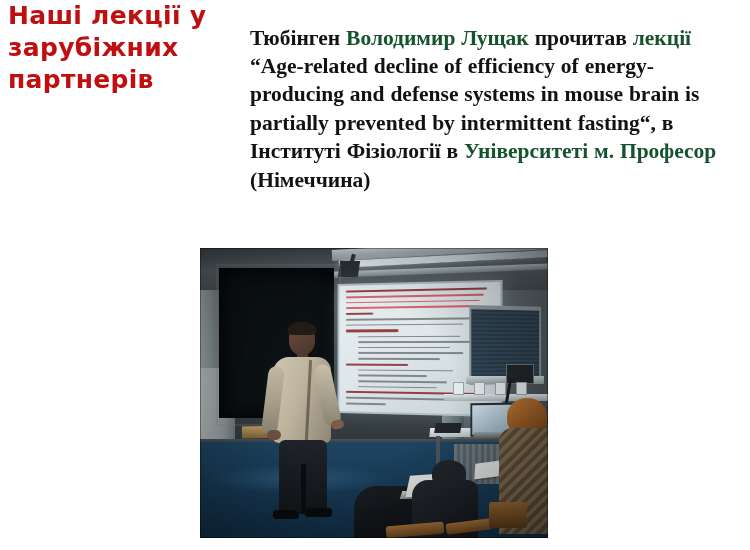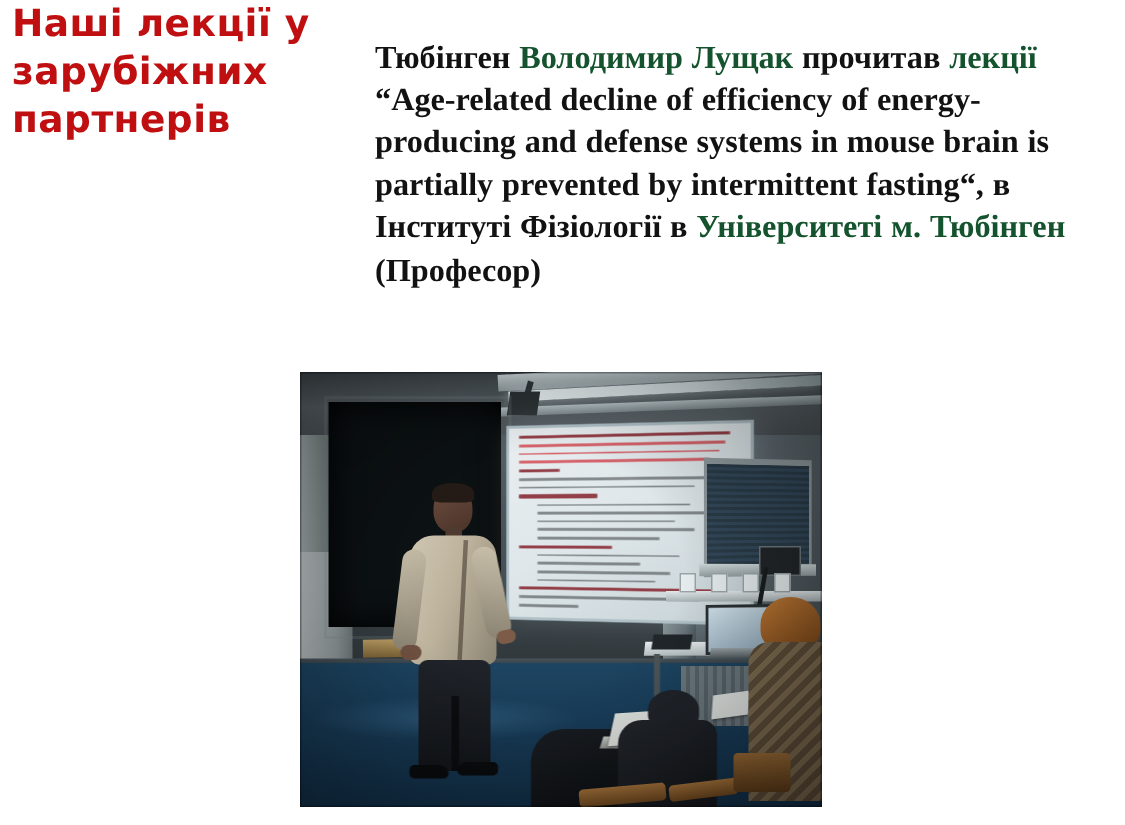--- a/index.html
+++ b/index.html
@@ -404,21 +404,21 @@
     pointer-events: none;
   }
 </style>
 </head>
 <body>
 
 <div id="slide-title">Наші лекції у
 зарубіжних
 партнерів</div>
 
-<p id="lecture-paragraph"><span>Тюбінген </span><span class="hl">Володимир Лущак</span><span> прочитав </span><span class="hl">лекції</span><span> “Age-related decline of efficiency of energy-producing and defense systems in mouse brain is partially prevented by intermittent fasting“, в Інституті  Фізіології в </span><span class="hl">Університеті  м. Тюбінген</span><span> (Професор)</span></p>
+<p id="lecture-paragraph"><span>Тюбінген </span><span class="hl">Володимир Лущак</span><span> прочитав </span><span class="hl">лекції</span><span> “Age-related decline of efficiency of energy-producing and defense systems in mouse brain is partially prevented by intermittent fasting“, в Інституті  Фізіології в </span><span class="hl">Університеті  м. Професор</span><span> (Німеччина)</span></p>
 
 <div id="lecture-photo">
   <div class="scene">
 
     <div class="back-wall"></div>
     <div class="wall-right"></div>
     <div class="left-wall"></div>
     <div class="left-wall-lower"></div>
     <div class="pillar"></div>
 

